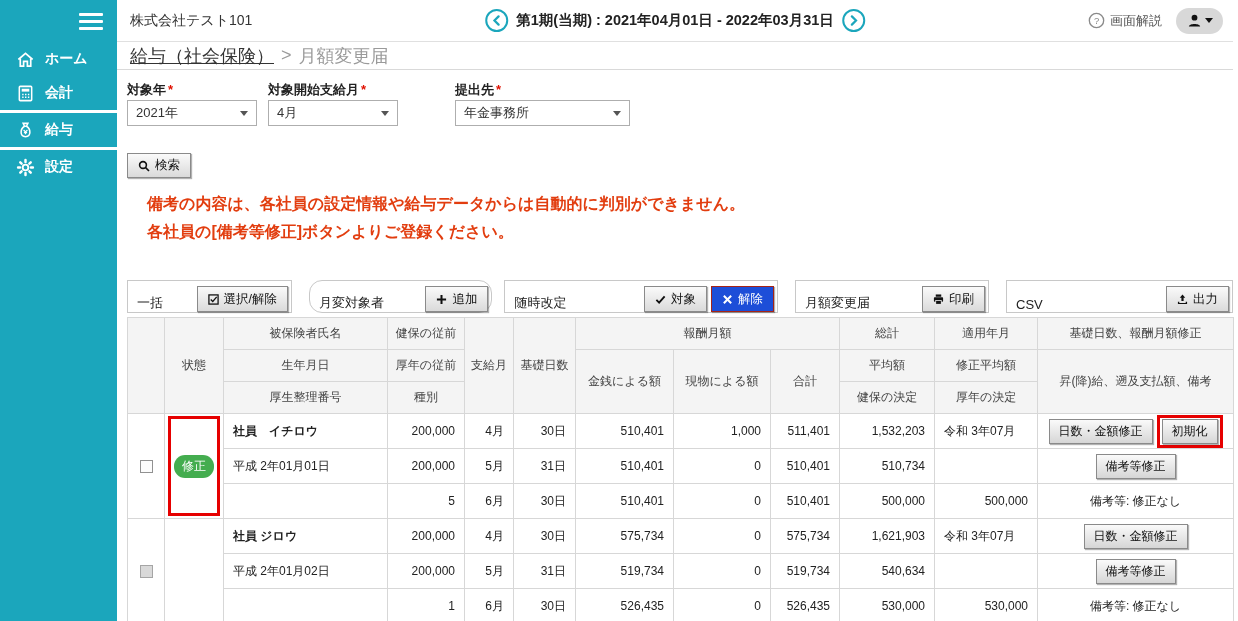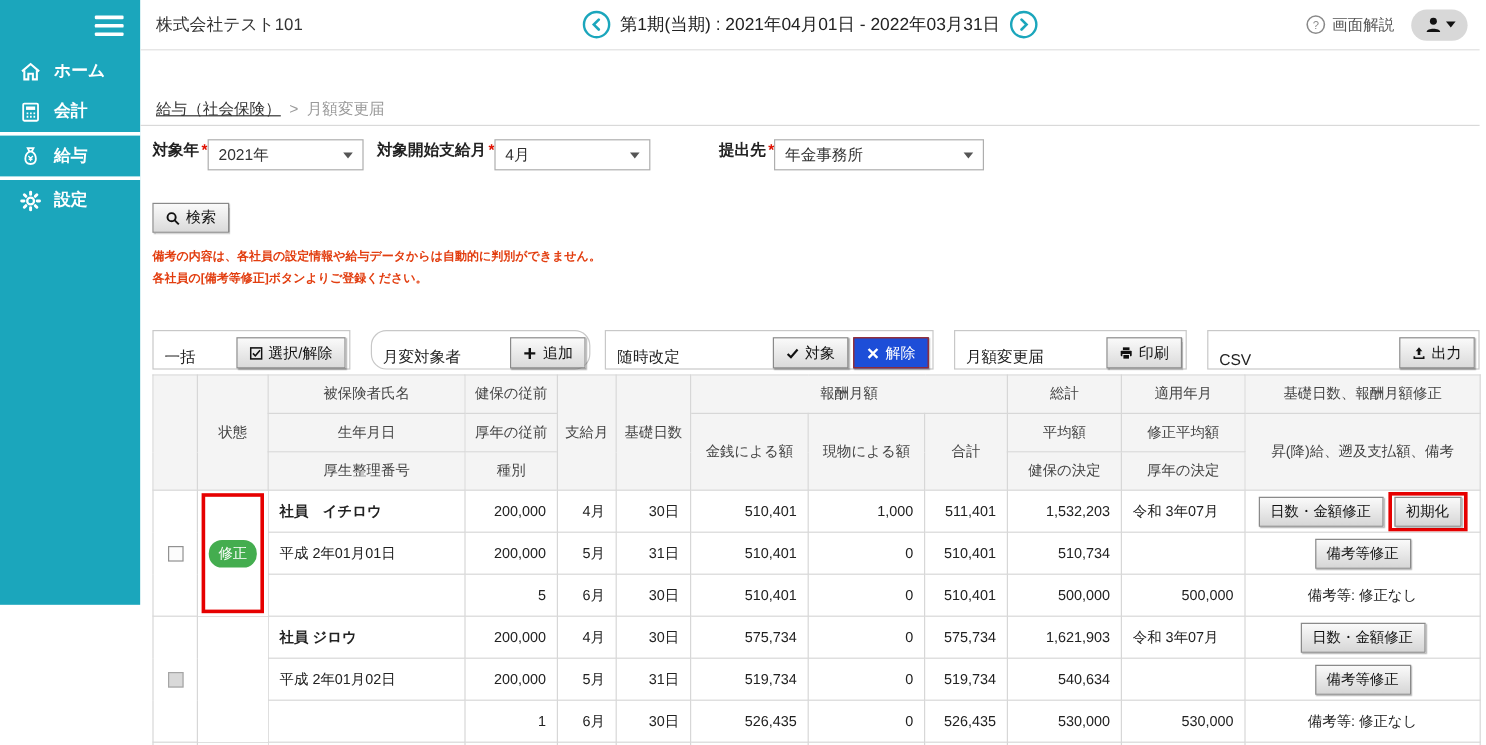--- a/index.html
+++ b/index.html
@@ -1,70 +1,70 @@
 <!DOCTYPE html>
 <html><head>
 <meta charset="utf-8">
 <style>
   * { margin:0; padding:0; box-sizing:border-box; }
   html,body { background:#fff; }
   body { font-family:"Liberation Sans","DejaVu Sans",sans-serif; color:#333; }
   #page { position:relative; width:1238px; height:621px; overflow:hidden; background:#fff; }
 
   
-  #sidebar { position:absolute; left:0; top:0; width:117px; height:504px; background:#1ba6bc; }
+  #sidebar { position:absolute; left:0; top:0; width:117px; height:621px; background:#1ba6bc; }
   .sb-top { height:42px; display:flex; align-items:center; justify-content:flex-end; padding-right:14px; }
   .hamburger { width:24px; cursor:pointer; }
   .hamburger div { height:3px; background:#fff; margin:4px 0; border-radius:1px; }
   .sb-item { height:34px; display:flex; align-items:center; gap:10px; padding-left:16px; color:#fff; font-size:14px; font-weight:bold; cursor:pointer; }
   .sb-item.active { border-top:3px solid #fff; border-bottom:3px solid #fff; height:40px; }
   .sb-icon { width:19px; height:19px; flex:0 0 19px; }
   .sb-icon svg { width:19px; height:19px; display:block; }
 
   
   #content { position:absolute; left:117px; top:0; width:1116px; height:621px; background:#fff; }
   #topbar { height:42px; display:flex; align-items:center; position:relative; border-bottom:1px solid #e0e0e0; }
   .company { font-size:14px; color:#333; padding-left:13px; }
   .period-nav { position:absolute; left:50%; transform:translateX(-50%); display:flex; align-items:center; gap:8px; }
-  .period-label { font-size:14.5px; font-weight:normal; color:#222; }
+  .period-label { font-size:14.5px; font-weight:bold; color:#222; }
   .nav-circle { width:23px; height:23px; border-radius:50%; border:2px solid #1ba6bc; background:#fff; display:flex; align-items:center; justify-content:center; cursor:pointer; }
   .nav-circle svg { width:11px; height:11px; display:block; }
   .topbar-right { margin-left:auto; display:flex; align-items:center; gap:14px; padding-right:10px; }
   .help { display:flex; align-items:center; gap:5px; font-size:13px; color:#555; cursor:pointer; }
   .help svg { width:17px; height:17px; display:block; }
   .avatar-pill { width:47px; height:26px; background:#d8d8d8; border-radius:13px; display:flex; align-items:center; justify-content:center; gap:3px; cursor:pointer; }
   .avatar-pill svg { width:15px; height:15px; display:block; }
   .caret-down { width:0; height:0; border-left:4px solid transparent; border-right:4px solid transparent; border-top:5px solid #111; }
 
-  #breadcrumb { height:28px; display:flex; align-items:center; gap:7px; padding-left:13px; font-size:13px; border-bottom:1px solid #d9d9d9;margin-top:35px; }
+  #breadcrumb { height:28px; display:flex; align-items:center; gap:7px; padding-left:13px; font-size:18px; border-bottom:1px solid #d9d9d9; }
   .bc-parent { color:#333; text-decoration:underline; cursor:pointer; }
   .bc-sep, .bc-current { color:#9a9a9a; }
 
   
   #filters { display:flex; padding-left:10px; margin-top:11px; }
-  .filter-col { display:flex; }
+  .filter-col { display:flex; flex-direction:column; }
   .filter-label { font-size:13px; font-weight:bold; color:#222; height:19px; }
   .req { color:#e01000; margin-left:2px; }
   .selectbox { height:26px; border:1px solid #aeaeae; background:#fff; display:flex; align-items:center; font-size:13px; padding:0 8px; position:relative; cursor:pointer; }
   .selectbox .sel-caret { position:absolute; right:8px; width:0; height:0; border-left:4px solid transparent; border-right:4px solid transparent; border-top:5px solid #555; }
   .f1 .selectbox { width:130px; } .f1 { margin-right:11px; }
   .f2 .selectbox { width:130px; } .f2 { margin-right:57px; }
   .f3 .selectbox { width:258px; } .f3 { margin-right:20px; }
   .f4 .selectbox { width:175px; }
 
   
   .btn { display:inline-flex; align-items:center; justify-content:center; gap:5px; background:linear-gradient(#fafafa,#dadada); border:1px solid #8a8a8a; box-shadow:1px 1px 1px rgba(0,0,0,.3); font-size:12.5px; color:#111; padding:0 10px; height:26px; cursor:pointer; font-family:inherit; }
   .btn svg { width:11px; height:11px; display:block; }
   .btn-danger { background:#1d4ed8; color:#fff; border-color:#a62417; }
   #search-row { margin-top:27px; padding-left:10px; }
   #search-btn { height:25px; }
   #search-btn svg { width:12px; height:12px; }
 
   
-  #notice { margin-top:12px; padding-left:10px; color:#e23d0f; font-size:10px; font-weight:bold; line-height:1.75; }
+  #notice { margin-top:12px; padding-left:10px; color:#e23d0f; font-size:16px; font-weight:bold; line-height:1.75;margin-left:20px; }
 
   
   #toolbar { display:flex; margin-top:34px; padding-left:10px; }
   .tool-group { border:1px solid #c8c8c8; height:33px; display:flex; align-items:flex-end; justify-content:space-between; padding:0 3px 0 9px; }
   .tool-label { font-size:13px; color:#222; }
   .tg1 { width:170px; margin-right:17px; }
   .tg2 { width:189px; margin-right:12px;border-radius:13px; }
   .tg3 { width:282px; margin-right:17px; }
   .tg4 { width:200px; margin-right:17px; }
   .tg5 { width:234px; }

